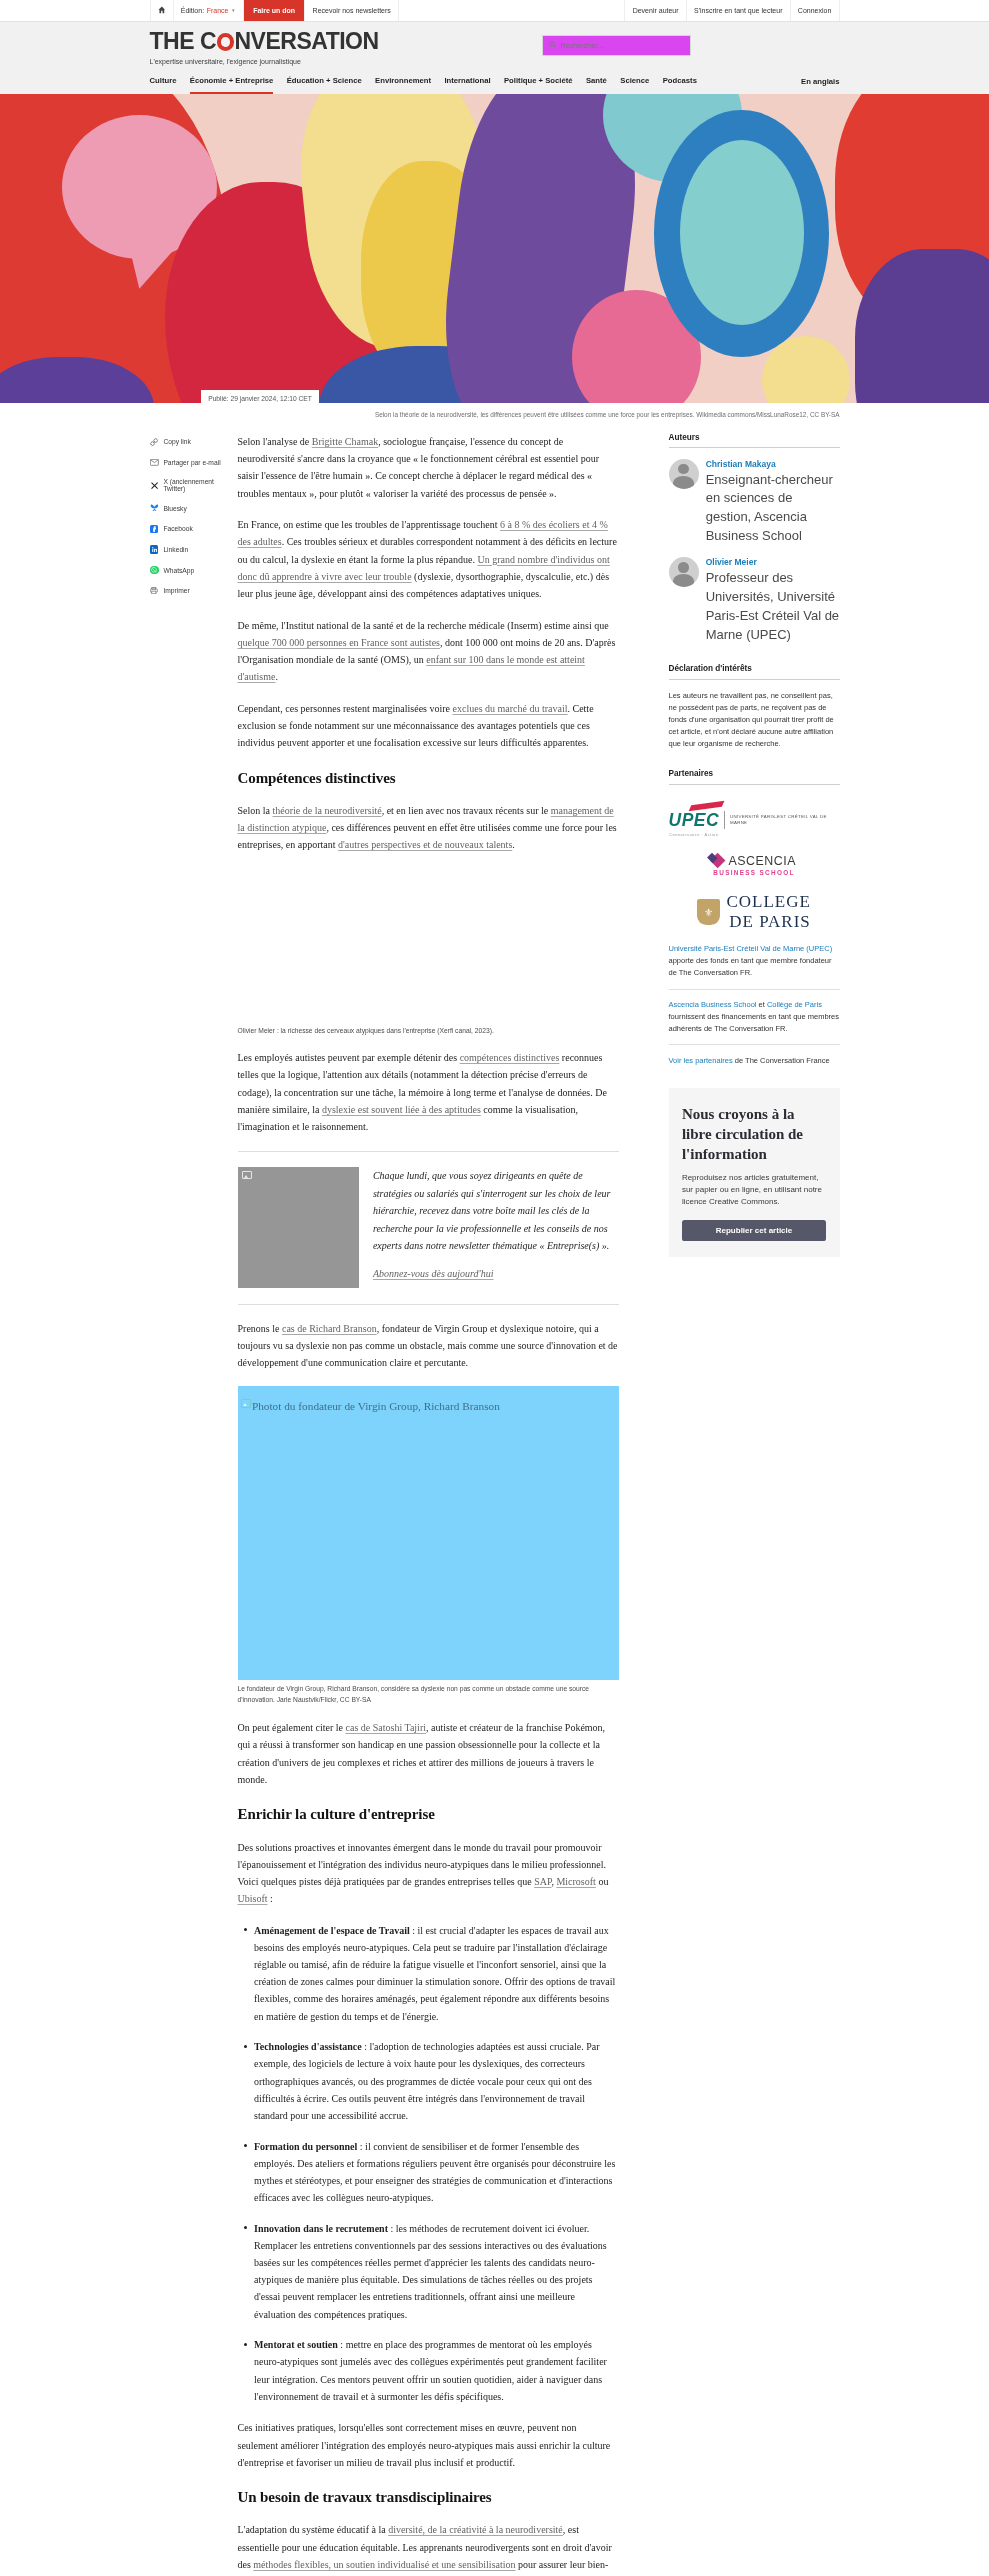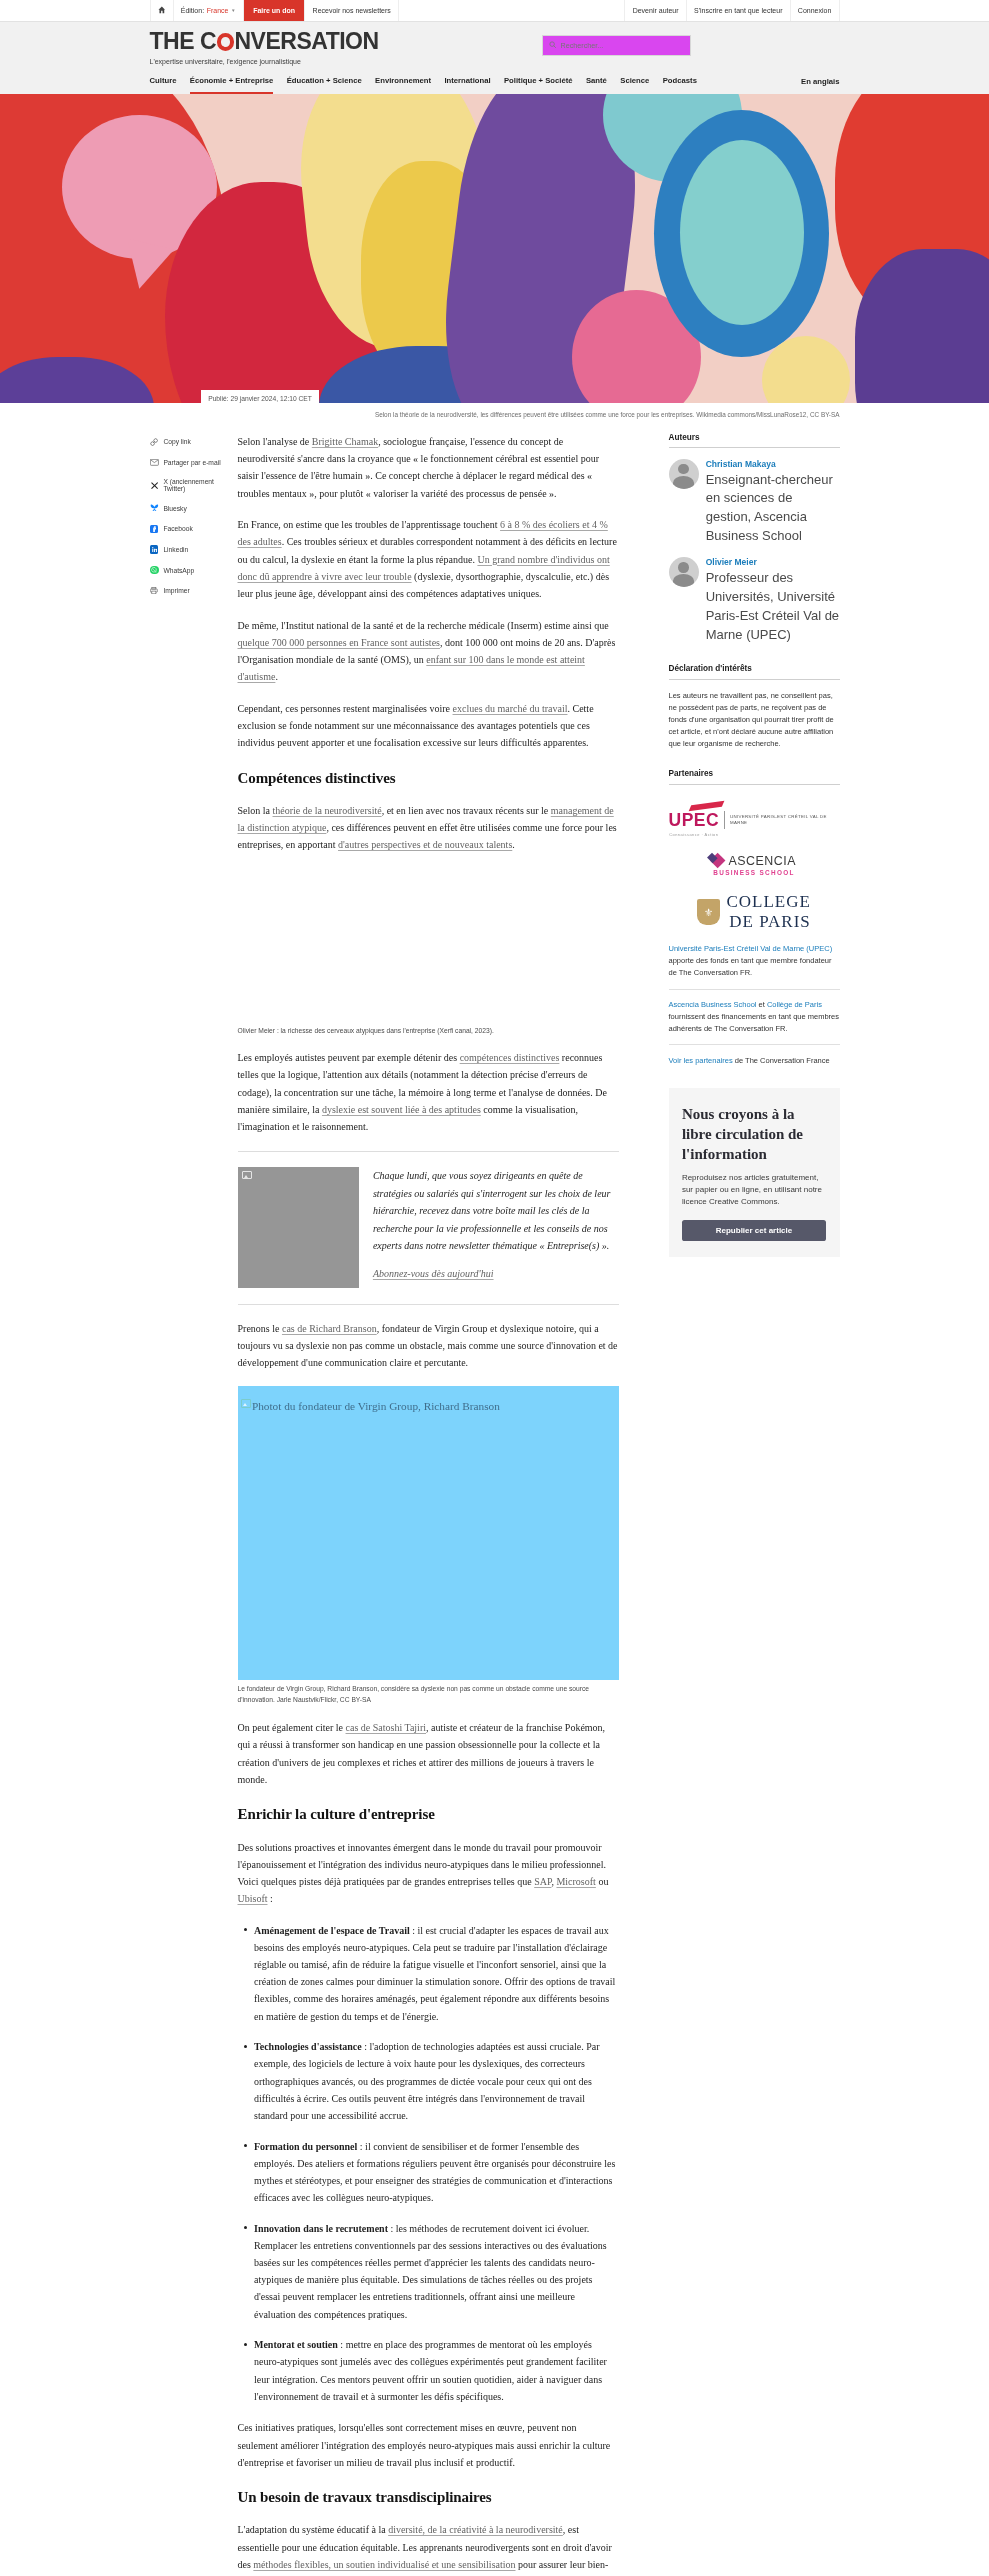--- a/index.html
+++ b/index.html
@@ -103,21 +103,21 @@
   .avatar { width:30px; height:30px; border-radius:50%; background:#cfcfcf; flex:none; margin-right:7.2px; position:relative; overflow:hidden; }
   .avatar::before { content:""; position:absolute; left:9.8px; top:5.2px; width:10.3px; height:10.3px; border-radius:50%; background:#8b8b8b; }
   .avatar::after { content:""; position:absolute; left:4.6px; top:17px; width:20.6px; height:13.4px; border-radius:50% 50% 0 0; background:#8b8b8b; }
   .author-name { font-size:8.5px; font-weight:700; color:#1b7dbb; margin-bottom:2.1px; }
   .author-role { font-size:13px; color:#4a4a4a; line-height:1.45; }
   .sb-block { margin-bottom:19.6px; }
   .sb-text { font-size:7.5px; color:#333; line-height:1.6; }
   .partner-logos { display:flex; flex-direction:column; align-items:center; }
   .plogo { margin:8.2px 0; text-align:center; }
   .upec-row { display:flex; align-items:center; }
-  .upec-main { position:relative; font-size:17.5px; font-weight:700; color:#be185d; letter-spacing:0.5px; padding-top:7.2px; }
+  .upec-main { position:relative; font-size:17.5px; font-weight:700; color:#0f766e; letter-spacing:0.5px; padding-top:7.2px;font-style:italic; }
   .upec-slash { position:absolute; top:0; right:-3.1px; width:31px; height:6.2px; background:#d8274a; transform:skewX(-30deg) rotate(-8deg); }
   .upec-sub { font-size:3.9px; color:#9a8; color:#999; letter-spacing:0.5px; margin-top:1px; }
   .upec-sep { width:0.5px; height:17.5px; background:#999; margin:0 5.2px; }
   .upec-right { font-size:4.4px; text-align:left; color:#555; line-height:1.5; letter-spacing:0.3px; }
   .asc-row { display:flex; align-items:center; justify-content:center; }
   .asc-diamond { width:11.3px; height:11.3px; background:#c4357f; transform:rotate(45deg); margin-right:5.2px; position:relative; }
   .asc-diamond::after { content:""; position:absolute; left:-3.6px; top:3.6px; width:7.2px; height:7.2px; background:#4d3d7a; }
   .asc-name { font-size:12.4px; font-weight:400; color:#3a3a3a; letter-spacing:0.5px; }
   .asc-sub { font-size:6.4px; font-weight:700; color:#e0408f; letter-spacing:1.3px; margin-top:1px; }
   .cdp-row { display:flex; align-items:center; justify-content:center; }

